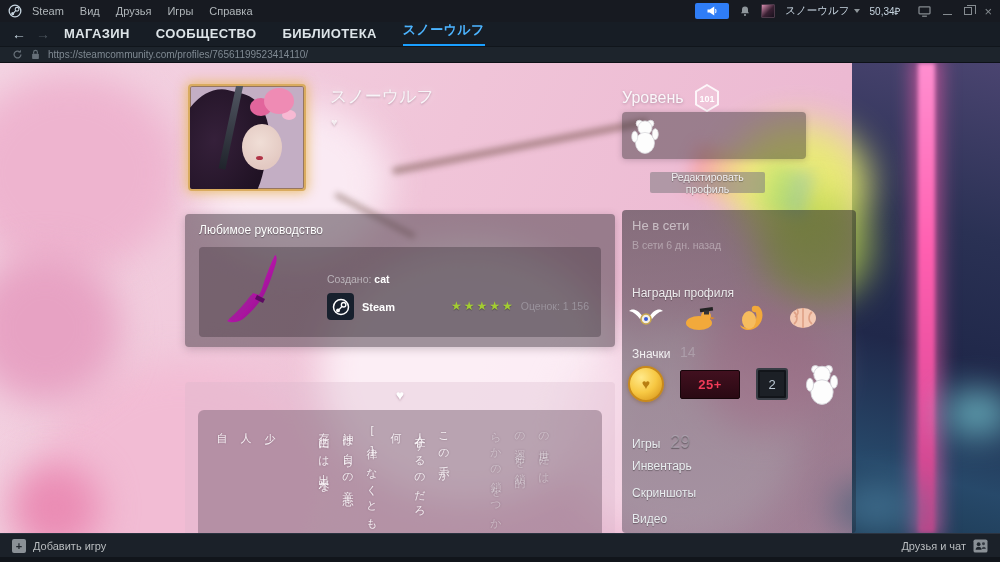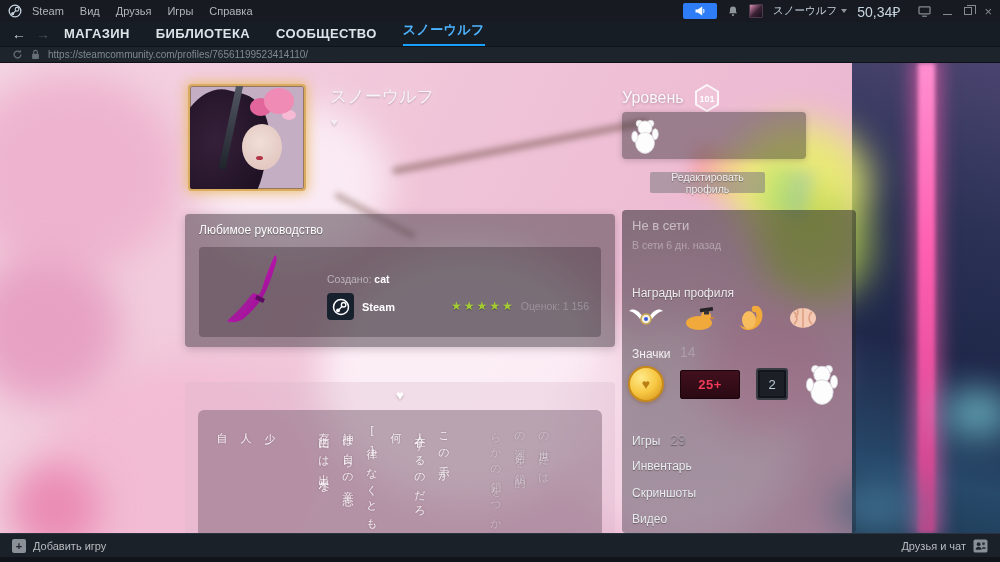--- a/index.html
+++ b/index.html
@@ -11,21 +11,21 @@
   .titlebar { position:absolute; left:0; top:0; width:1000px; height:22px; background:#171a21; display:flex; align-items:center; }
   .menu { display:flex; align-items:center; gap:0; margin-left:8px; }
   .menu .mi { color:#b0b6ba; font-size:11px; padding:0 8px; cursor:default; }
   .steam-glyph { width:14px; height:14px; margin-right:2px; }
   .tb-right { position:absolute; right:8px; top:0; height:22px; display:flex; align-items:center; gap:10px; }
   .announce-btn { width:34px; height:16px; background:#2f7df6; border-radius:2px; display:flex; align-items:center; justify-content:center; }
   .bell { width:12px; height:12px; }
   .mini-avatar { width:14px; height:14px; border-radius:1px; background:linear-gradient(135deg,#d98fb0 0%,#3a2033 55%,#17101c 100%); border:1px solid #4d3a4a; }
   .tb-user { color:#c7d5e0; font-size:10.5px; display:flex; align-items:center; gap:4px; }
   .caret { width:0; height:0; border-left:3px solid transparent; border-right:3px solid transparent; border-top:4px solid #8f969b; display:inline-block; }
-  .tb-balance { color:#c7d5e0; font-size:14px; }
+  .tb-balance { color:#c7d5e0; font-size:10px; }
   .winctl { display:flex; align-items:center; gap:12px; margin-left:8px; color:#858b90; }
   .ic-min { width:9px; height:1px; background:#858b90; display:inline-block; margin-top:6px; }
   .ic-restore { width:8px; height:8px; border:1px solid #858b90; position:relative; display:inline-block; }
   .ic-restore:before { content:""; position:absolute; left:2px; top:-3px; width:8px; height:8px; border:1px solid #858b90; border-left:none; border-bottom:none; }
   .ic-close { font-size:13px; color:#858b90; line-height:1; }
 
   
   .navbar { position:absolute; left:0; top:22px; width:1000px; height:24px; background:#171d25; display:flex; align-items:center; }
   .nav-arrows { display:flex; gap:10px; margin:0 14px 0 12px; font-size:14px; }
   .arr-back { color:#c6d4df; } .arr-fwd { color:#4b545c; }
@@ -92,21 +92,21 @@
   .last-online { position:absolute; left:10px; top:29px; color:rgba(255,255,255,.35); font-size:10.5px; }
   .awards-label { position:absolute; left:10px; top:76px; color:#eceaec; font-size:12px; text-shadow:0 1px 1px rgba(0,0,0,.3);text-align:center; }
   .award-row { position:absolute; left:6px; top:92px; display:flex; gap:18px; align-items:center; }
   .badges-label { position:absolute; left:10px; top:137px; color:#f2f0f2; font-size:12px; }
   .badges-count { position:absolute; left:58px; top:134px; color:rgba(210,210,215,.35); font-size:14px; }
   .badge-row { position:absolute; left:6px; top:152px; display:flex; gap:16px; align-items:center; }
   .coin { width:36px; height:36px; border-radius:50%; background:radial-gradient(circle at 35% 30%, #ffe98a 0%, #f7c843 50%, #dd9e22 85%); border:2px solid #c8891b; display:flex; align-items:center; justify-content:center; color:#b97f12; font-size:14px; box-shadow:0 1px 4px rgba(120,70,10,.4); }
   .b25 { width:60px; height:29px; background:linear-gradient(180deg,#41101f,#2a0913); border:1px solid #17050a; border-radius:2px; color:#f03b58; font-weight:bold; font-size:13px; display:flex; align-items:center; justify-content:center; letter-spacing:.5px; }
   .b2 { width:32px; height:32px; background:#1c2026; border:2px solid #383d45; border-radius:3px; color:#bcc9d4; font-size:13px; display:flex; align-items:center; justify-content:center; box-shadow:inset 0 0 0 2px #12151a; }
   .side-link { position:absolute; left:10px; color:#e8ecef; font-size:12px; text-shadow:0 1px 1px rgba(0,0,0,.35); display:flex; gap:10px; align-items:baseline; }
-  .side-count { color:rgba(205,210,218,.35); font-size:14px; }
+  .side-count { color:rgba(205,210,218,.35); font-size:18px; }
 
   
   .footer { position:absolute; left:0; top:533px; width:1000px; height:29px; background:#1b2129; border-top:1px solid #2b3340; }
   .footer:after { content:""; position:absolute; left:0; bottom:0; width:100%; height:5px; background:#11151b; }
   .f-item { position:absolute; top:0; height:24px; display:flex; align-items:center; gap:7px; color:#b8bcbf; font-size:11px; }
   .f-left { left:12px; } .f-center { left:452px; } .f-right { right:12px; }
   .f-box { width:14px; height:14px; background:#8a9096; border-radius:2px; display:flex; align-items:center; justify-content:center; color:#20262d; font-weight:bold; font-size:11px; line-height:1; }
 </style>
 </head>
 <body>
@@ -156,22 +156,22 @@
     </div>
   </div>
 
   <div class="navbar">
     <div class="nav-arrows">
       <span class="arr-back">←</span>
       <span class="arr-fwd">→</span>
     </div>
     <div class="tabs">
       <span class="tab">МАГАЗИН</span>
+      <span class="tab">СООБЩЕСТВО</span>
       <span class="tab">БИБЛИОТЕКА</span>
-      <span class="tab">СООБЩЕСТВО</span>
       <span class="tab active">スノーウルフ</span>
     </div>
   </div>
 
   <div class="urlbar">
     <svg width="11" height="11" viewBox="0 0 16 16">
         <path d="M13 8a5 5 0 1 1-1.6-3.7" fill="none" stroke="#7f8992" stroke-width="1.8"></path>
         <path d="M13 1v4h-4z" fill="#7f8992"></path>
       </svg>
     <svg width="9" height="11" viewBox="0 0 12 14">

